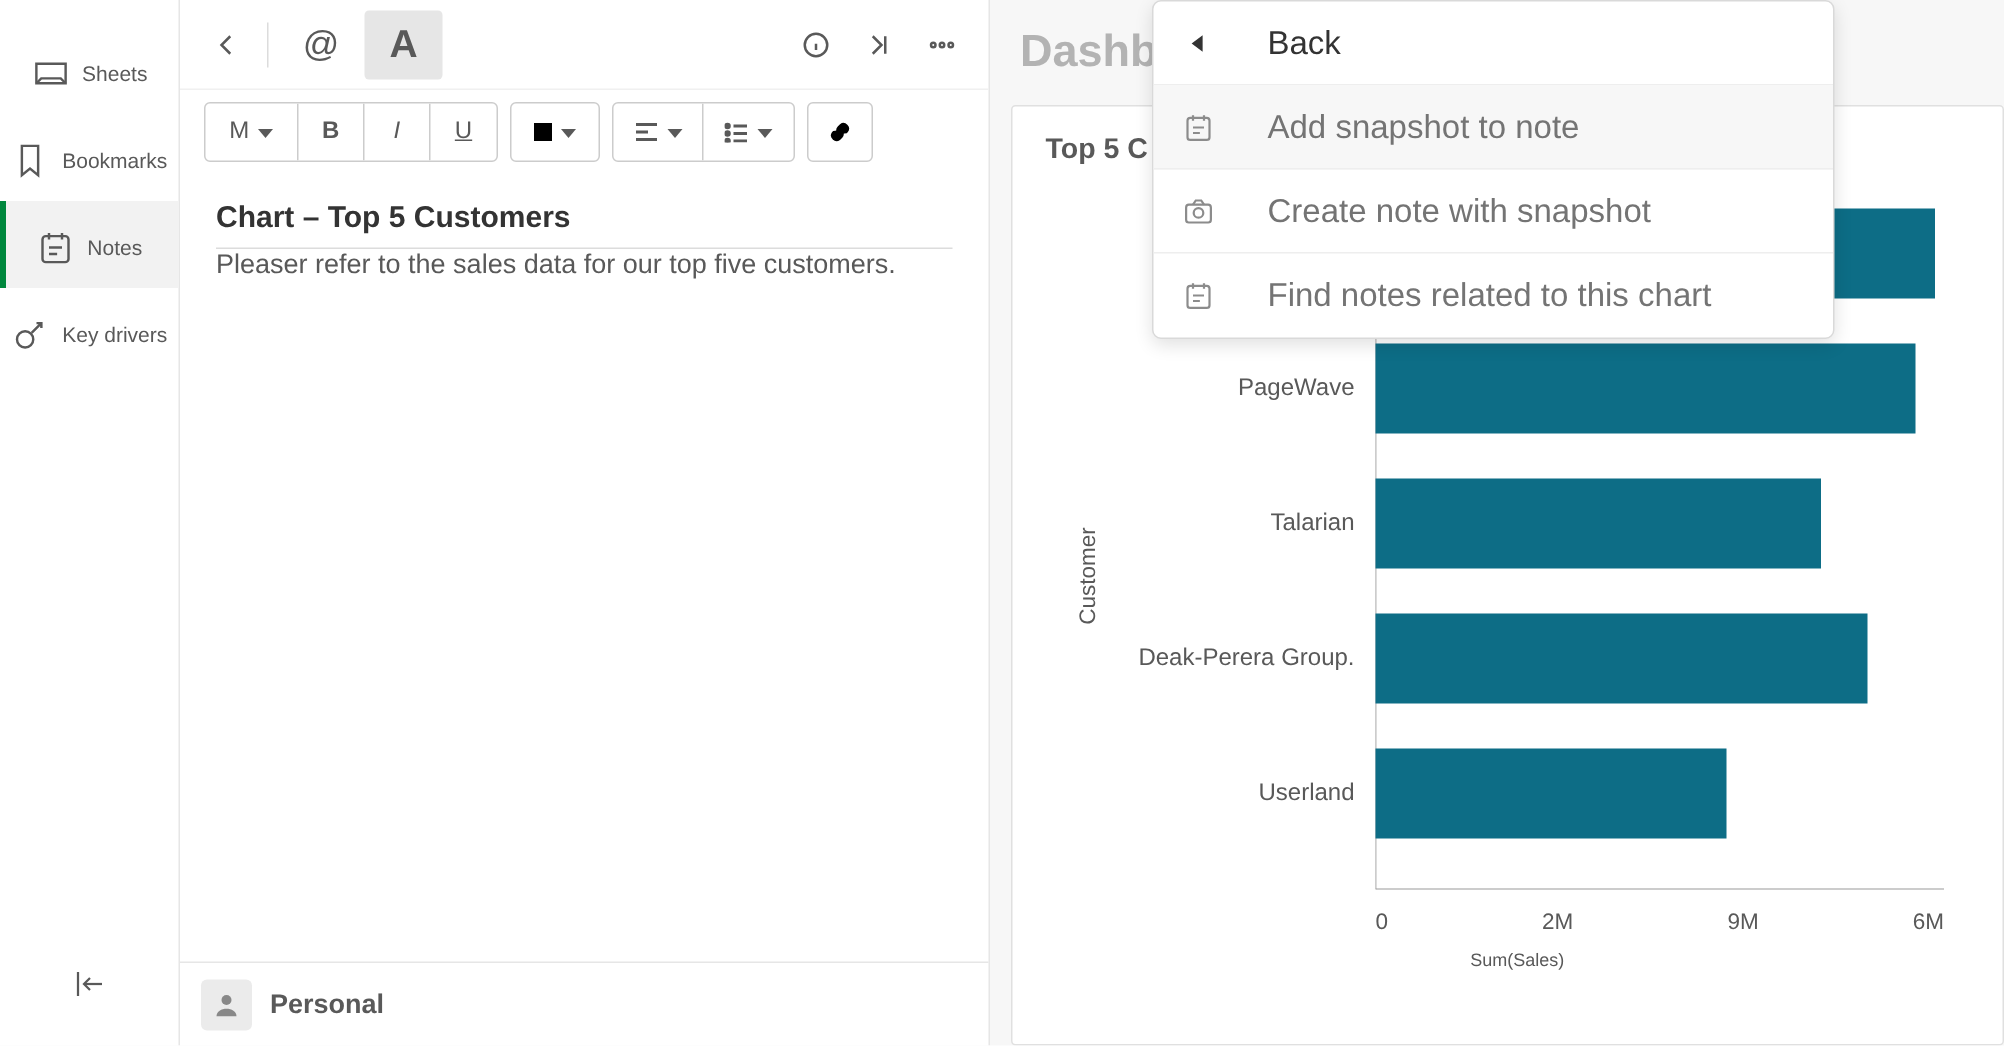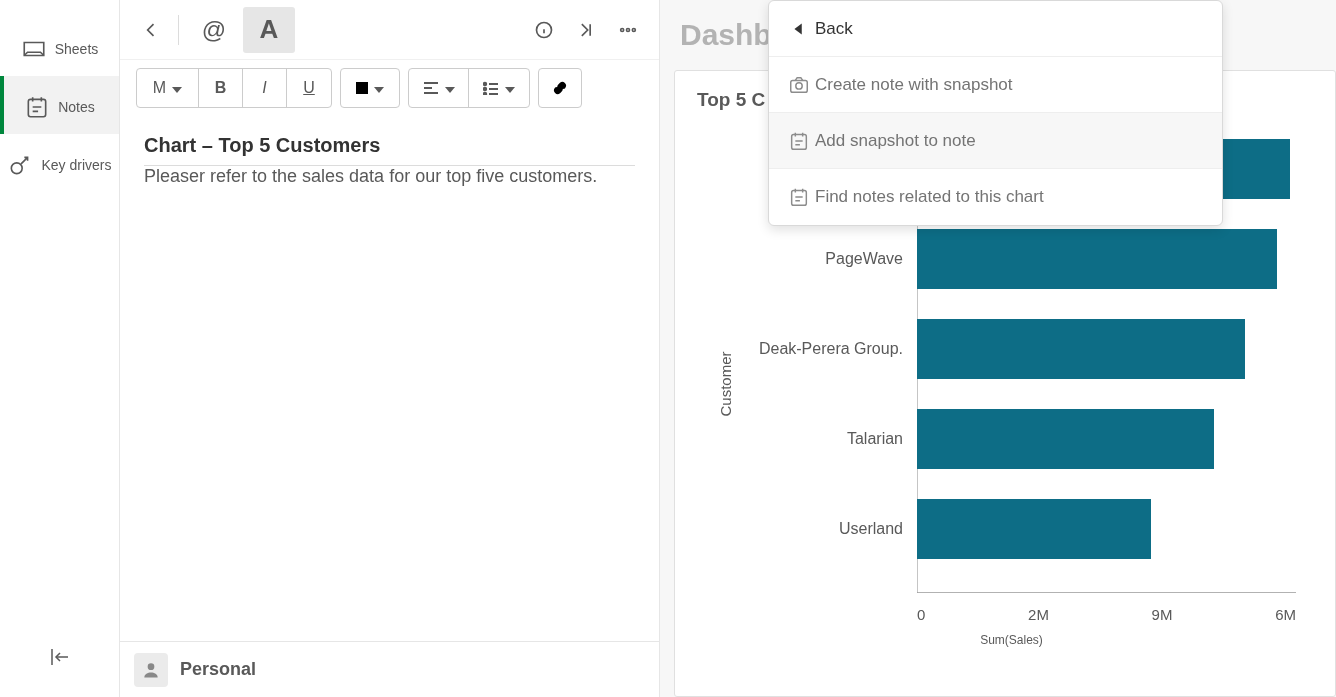--- a/index.html
+++ b/index.html
@@ -53,40 +53,46 @@
   .row { display:flex; align-items:center; height:60px; }
   .row-label { width:170px; text-align:right; padding-right:14px; color:#595959; font-size:16px; }
   .bar-track { flex:1; position:relative; height:60px; }
   .bar { position:absolute; left:0; top:0; bottom:0; background:#0d6d86; }
   .axis-svg { position:absolute; left:220px; right:30px; top:20px; bottom:76px; }
   .tick-labels { position:absolute; left:220px; right:30px; bottom:26px; display:flex; justify-content:space-between; color:#595959; font-size:15px;}
   .xlabel { position:absolute; left:50%; transform:translateX(-50%); bottom:2px; color:#595959; font-size:12px;}
 
   
   .popover { position:absolute; top:0; left:108px; width:455px; background:#fff; border:1px solid #d9d9d9; border-radius:6px; box-shadow:0 4px 12px rgba(0,0,0,0.12); z-index:50; overflow:hidden;}
-  .pop-row { display:flex; align-items:center; height:56px; padding:0 18px; gap:4px; color:#747474; font-size:17px; cursor:pointer; border-bottom:1px solid #eee;}
+  .pop-row { display:flex; align-items:center; height:56px; padding:0 18px; gap:34px; color:#747474; font-size:22px; cursor:pointer; border-bottom:1px solid #eee;}
   .pop-row:last-child { border-bottom:none;}
   .pop-row.back { color:#333; font-weight:500;}
   .pop-row.highlight { background:#f7f7f7; }
   .pop-row .pop-icon { width:24px; display:flex; justify-content:center;}
   .pop-row svg { width:22px; height:22px; stroke:#8c8c8c; fill:none; stroke-width:1.6;}
   .pop-row.back svg { stroke:#333; fill:#333; }
 </style>
 </head>
 <body>
 
 <div class="app">
 
   <div class="sidebar-left">
     <div class="side-item">
       <svg viewBox="0 0 24 24">
           <path d="M3 6h18v12H3z"></path>
           <path d="M3 18l3-3h12l3 3"></path>
         </svg>
       <span>Sheets</span>
+    </div>
+    <div class="side-item">
+      <svg viewBox="0 0 24 24">
+          <path d="M7 3h10v18l-5-4-5 4z"></path>
+        </svg>
+      <span>Bookmarks</span>
     </div>
     <div class="side-item active">
       <svg viewBox="0 0 24 24">
           <rect x="4" y="5" width="16" height="16" rx="2"></rect>
           <path d="M8 3v4M16 3v4M8 12h8M8 16h5"></path>
         </svg>
       <span>Notes</span>
     </div>
     <div class="side-item">
       <svg viewBox="0 0 24 24">
@@ -225,29 +231,29 @@
                 <div class="bar" style="width: 98.3333%; background: rgb(13, 109, 134);"></div>
               </div>
             </div>
             <div class="row">
               <div class="row-label">PageWave</div>
               <div class="bar-track">
                 <div class="bar" style="width: 95%; background: rgb(13, 109, 134);"></div>
               </div>
             </div>
             <div class="row">
+              <div class="row-label">Talarian</div>
+              <div class="bar-track">
+                <div class="bar" style="width: 78.3333%; background: rgb(13, 109, 134);"></div>
+              </div>
+            </div>
+            <div class="row">
               <div class="row-label">Deak-Perera Group.</div>
               <div class="bar-track">
                 <div class="bar" style="width: 86.6667%; background: rgb(13, 109, 134);"></div>
-              </div>
-            </div>
-            <div class="row">
-              <div class="row-label">Talarian</div>
-              <div class="bar-track">
-                <div class="bar" style="width: 78.3333%; background: rgb(13, 109, 134);"></div>
               </div>
             </div>
             <div class="row">
               <div class="row-label">Userland</div>
               <div class="bar-track">
                 <div class="bar" style="width: 61.6667%; background: rgb(13, 109, 134);"></div>
               </div>
             </div>
           </div>
 
@@ -262,40 +268,40 @@
     </div>
 
     <div class="popover">
       <div class="pop-row back">
         <span class="pop-icon">
           <svg viewBox="0 0 24 24">
               <path d="M15 6l-8 6 8 6z" fill="#333" stroke="none"></path>
             </svg>
         </span>
         <span>Back</span>
+      </div>
+      <div class="pop-row highlight">
+        <span class="pop-icon">
+          <svg viewBox="0 0 24 24">
+              <rect x="4" y="5" width="16" height="16" rx="2"></rect>
+              <path d="M8 3v4M16 3v4M8 12h8M8 16h5"></path>
+            </svg>
+        </span>
+        <span>Add snapshot to note</span>
       </div>
       <div class="pop-row">
         <span class="pop-icon">
           <svg viewBox="0 0 24 24">
               <rect x="3" y="7" width="18" height="13" rx="2"></rect>
               <path d="M8 7l2-3h4l2 3"></path>
               <circle cx="12" cy="13" r="3.5"></circle>
             </svg>
         </span>
         <span>Create note with snapshot</span>
       </div>
-      <div class="pop-row highlight">
-        <span class="pop-icon">
-          <svg viewBox="0 0 24 24">
-              <rect x="4" y="5" width="16" height="16" rx="2"></rect>
-              <path d="M8 3v4M16 3v4M8 12h8M8 16h5"></path>
-            </svg>
-        </span>
-        <span>Add snapshot to note</span>
-      </div>
       <div class="pop-row">
         <span class="pop-icon">
           <svg viewBox="0 0 24 24">
               <rect x="4" y="5" width="16" height="16" rx="2"></rect>
               <path d="M8 3v4M16 3v4M8 12h8M8 16h5"></path>
             </svg>
         </span>
         <span>Find notes related to this chart</span>
       </div>
     </div>

